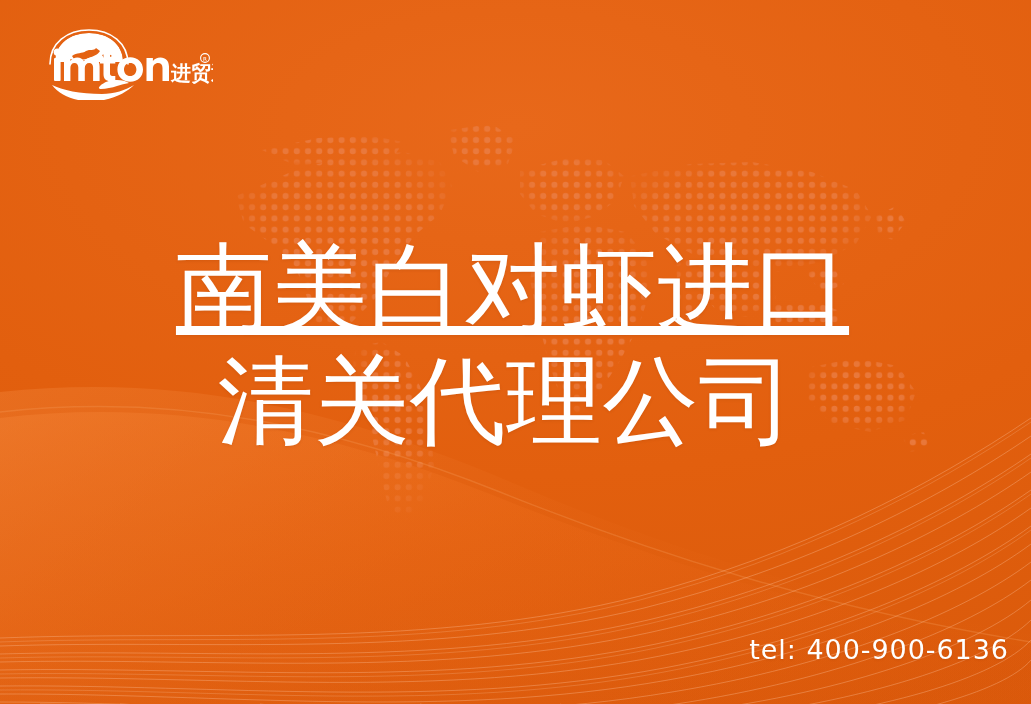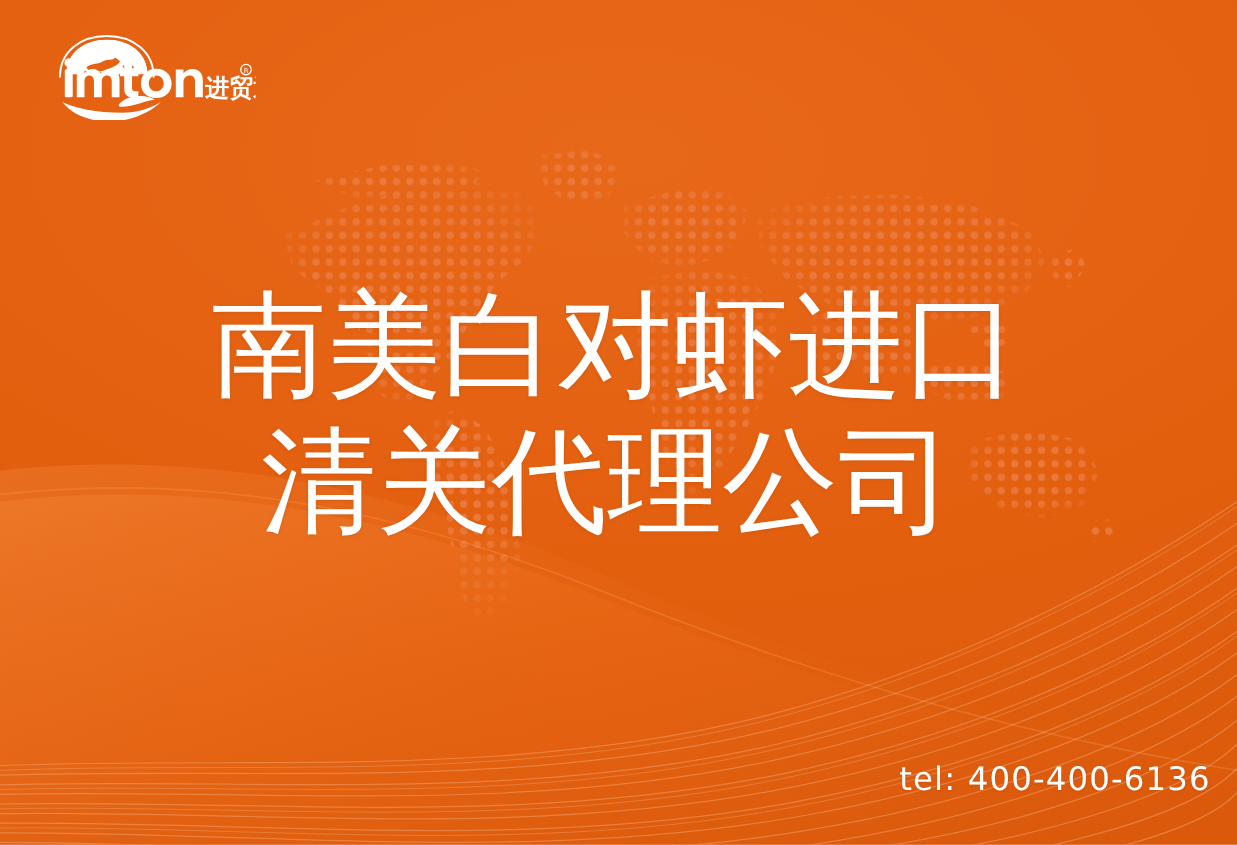--- a/index.html
+++ b/index.html
@@ -60,21 +60,21 @@
     letter-spacing: 0.01em;
     white-space: nowrap;
   }
   .headline-line {
     display: block;
     font-size: 96px;
     font-weight: 400;
     font-family: "DejaVu Sans", "Liberation Sans", sans-serif;
     text-shadow: 0 1px 3px rgba(140, 55, 5, 0.18);
   }
-  .headline-line.line1 { padding-right: 6px; }
+  .headline-line.line1 { padding-right: 6px; text-decoration: underline; }
   .headline-line.line2 { padding-right: 19px; }
 
   
   #phone {
     position: absolute;
     right: 22px;
     top: 634px;
     color: #ffffff;
     font-size: 27px;
     font-weight: 400;
@@ -250,15 +250,15 @@
         <path d="M72,49 L76,53 L70,53 Z" fill="#ffffff"></path>
       </g>
     </svg>
   </div>
 
   <div id="headline">
     <span class="headline-line line1">南美白对虾进口</span>
     <span class="headline-line line2">清关代理公司</span>
   </div>
 
-  <div id="phone">tel: 400-400-6136</div>
+  <div id="phone">tel: 400-900-6136</div>
 
 </div>
 
 </body></html>

